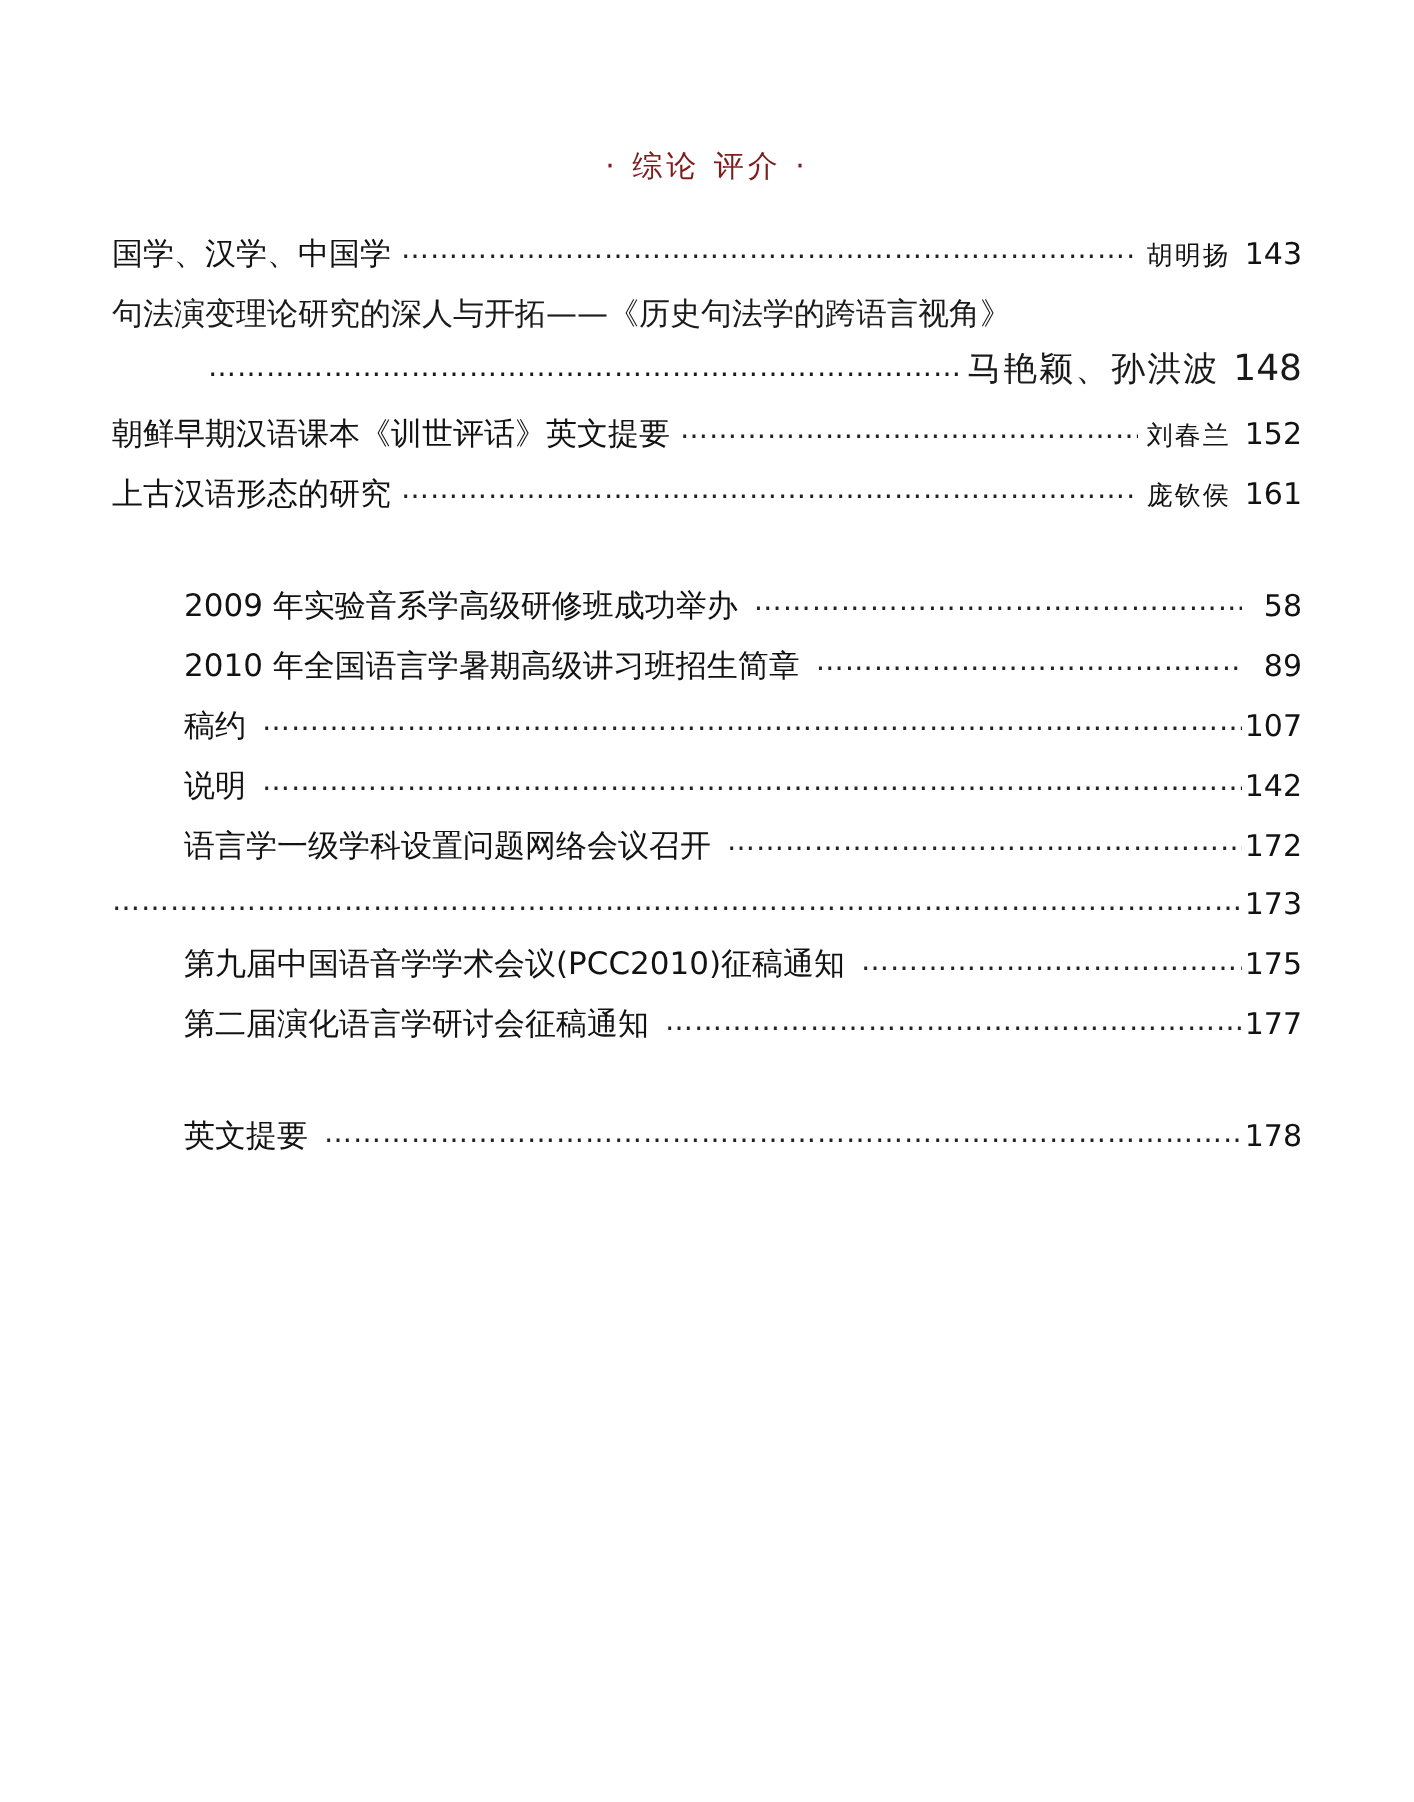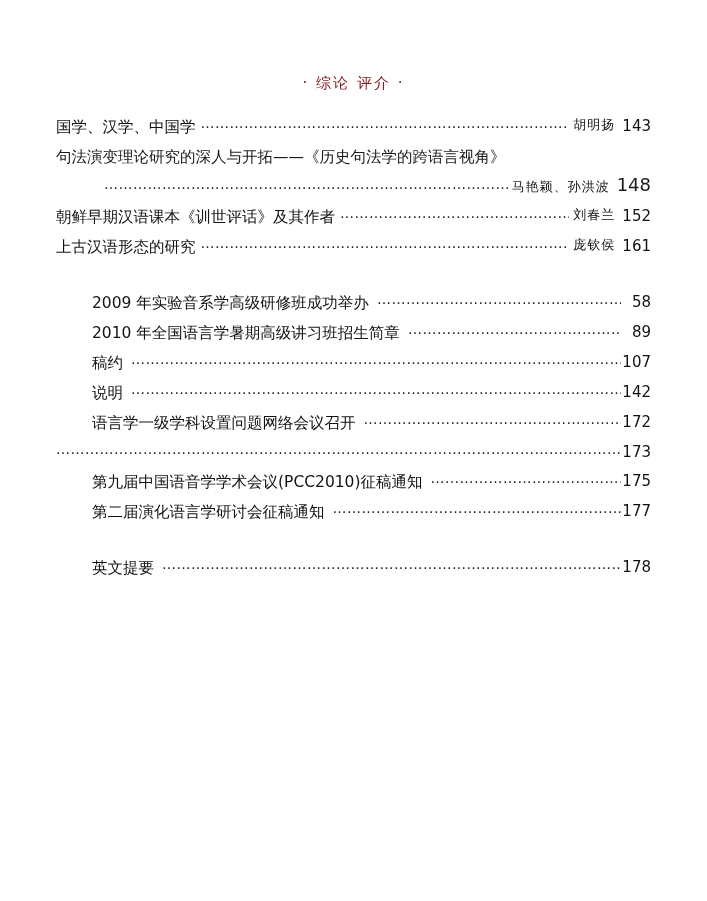--- a/index.html
+++ b/index.html
@@ -28,21 +28,21 @@
     letter-spacing: 2px;
     margin-top: 74px;
     margin-bottom: 22px;
     color: #7f1d1d;
   }
   .toc-block {
     margin: 0;
   }
   .entry {
     display: flex;
-    align-items: flex-start;
+    align-items: flex-end;
     font-size: 15.5px;
     line-height: 1.55;
     margin-bottom: 6px;
     color: #121212;
     white-space: nowrap;
   }
   .entry .title {
     flex: 0 0 auto;
     padding-right: 5px;
   }
@@ -79,21 +79,21 @@
   .entry-continuation .leader {
     flex: 1 1 auto;
     overflow: hidden;
     white-space: nowrap;
     font-size: 14px;
     letter-spacing: 0.5px;
     transform: translateY(-2px);
   }
   .entry-continuation .author {
     flex: 0 0 auto;
-    font-size: 13px;
+    font-size: 17px;
     padding: 0 7px 0 4px;
     letter-spacing: 1px;
   }
   .entry-continuation .page-num {
     flex: 0 0 auto;
     font-size: 18px;
     min-width: 26px;
     text-align: right;
   }
   .full-title {
@@ -124,21 +124,21 @@
     </div>
 
     <div class="full-title">句法演变理论研究的深人与开拓——《历史句法学的跨语言视角》</div>
     <div class="entry-continuation">
       <span class="leader">…………………………………………………………………………………………………………………………………………</span>
       <span class="author">马艳颖、孙洪波</span>
       <span class="page-num">148</span>
     </div>
 
     <div class="entry">
-      <span class="title">朝鲜早期汉语课本《训世评话》及其作者</span>
+      <span class="title">朝鲜早期汉语课本《训世评话》英文提要</span>
       <span class="leader">…………………………………………………………………………………………………………………………………………</span>
       <span class="author">刘春兰</span>
       <span class="page-num">152</span>
     </div>
 
     <div class="entry">
       <span class="title">上古汉语形态的研究</span>
       <span class="leader">…………………………………………………………………………………………………………………………………………</span>
       <span class="author">庞钦侯</span>
       <span class="page-num">161</span>

